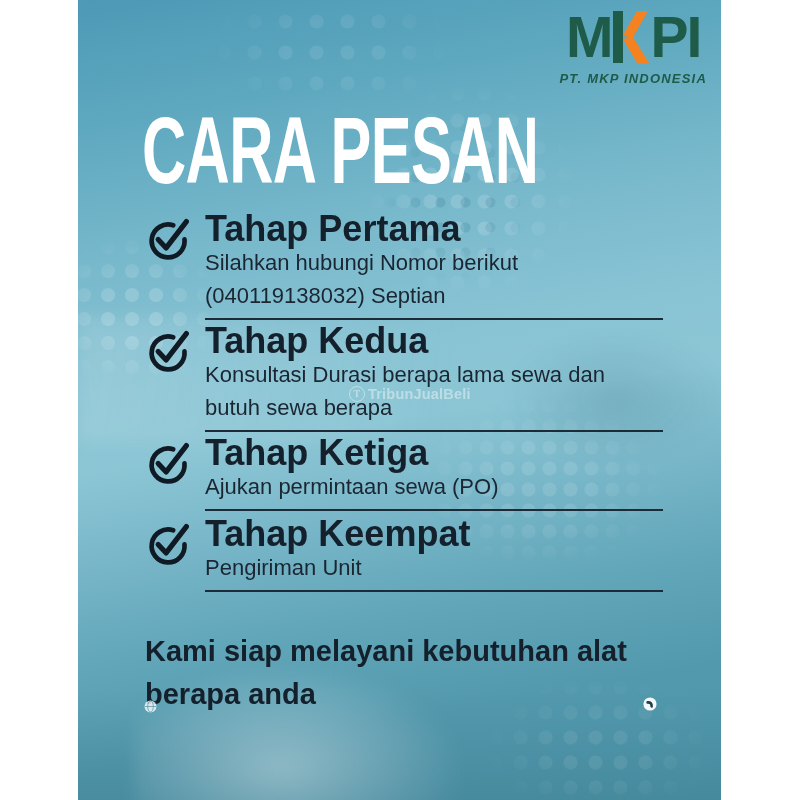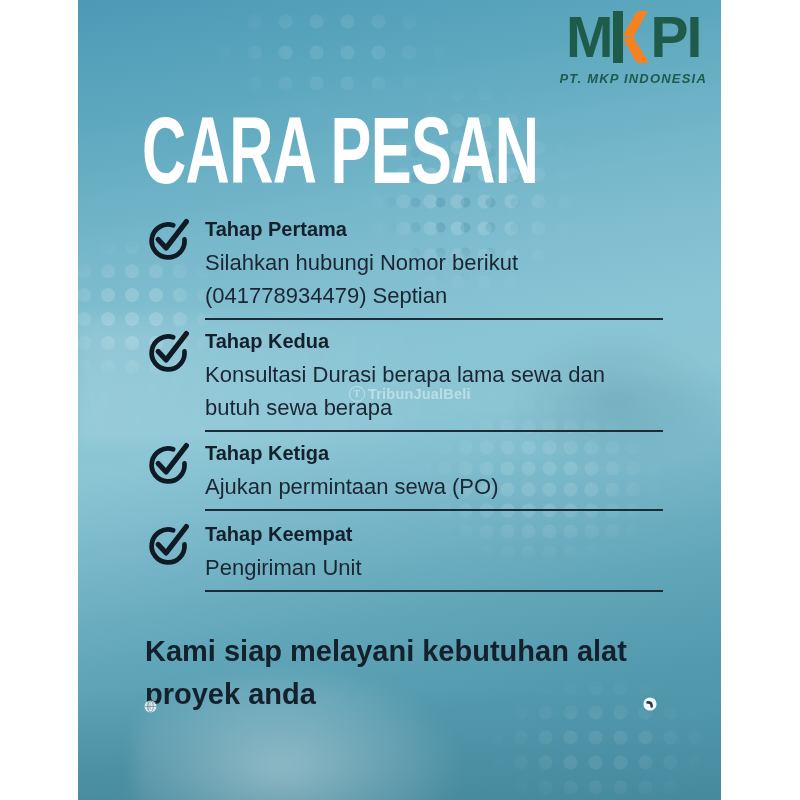--- a/index.html
+++ b/index.html
@@ -54,21 +54,21 @@
   .title {
     position:absolute; left:64px; top:103px;
     font-size:95px; line-height:1; font-weight:700; color:#ffffff;
     letter-spacing:-1px; white-space:nowrap;
     transform:scaleX(.645); transform-origin:left top;
   }
   
   .step { position:absolute; left:67px; width:525px; }
   .step-icon { position:absolute; left:0; top:3px; width:47px; height:47px; }
   .step-body { margin-left:60px; width:458px; border-bottom:2px solid #1d2a38; padding-bottom:6px; }
-  .step-h   { font-size:20px; line-height:34px; font-weight:700; color:#14202b; }
+  .step-h   { font-size:36px; line-height:34px; font-weight:700; color:#14202b; }
   .step-line{ font-size:22px; line-height:33px; font-weight:400; color:#1b2633; }
   
   .footer { position:absolute; left:67px; top:630px; }
   .footer-line { font-size:29px; line-height:43px; font-weight:700; color:#14202b; }
   
   .watermark {
     position:absolute; left:271px; top:386px; display:flex; align-items:center; gap:3px;
     color:rgba(255,255,255,.42); font-size:14.5px; font-weight:700; letter-spacing:.2px;
   }
   .wm-circle {
@@ -118,21 +118,21 @@
     <div class="step" style="top:212px">
       <span class="step-icon">
         <svg viewBox="0 0 50 50" width="47" height="47">
           <path d="M42 26 A17.5 17.5 0 1 1 30 11" fill="none" stroke="#0f1a24" stroke-width="5" stroke-linecap="round"></path>
           <path d="M14 26 L22.5 35 L44 7" fill="none" stroke="#0f1a24" stroke-width="5.5" stroke-linecap="round" stroke-linejoin="round"></path>
         </svg>
       </span>
       <div class="step-body">
         <div class="step-h">Tahap Pertama</div>
         <div class="step-line">Silahkan hubungi Nomor berikut</div>
-        <div class="step-line">(041778934479) Septian</div>
+        <div class="step-line">(040119138032) Septian</div>
       </div>
     </div>
 
     <div class="step" style="top:324px">
       <span class="step-icon">
         <svg viewBox="0 0 50 50" width="47" height="47">
           <path d="M42 26 A17.5 17.5 0 1 1 30 11" fill="none" stroke="#0f1a24" stroke-width="5" stroke-linecap="round"></path>
           <path d="M14 26 L22.5 35 L44 7" fill="none" stroke="#0f1a24" stroke-width="5.5" stroke-linecap="round" stroke-linejoin="round"></path>
         </svg>
       </span>
@@ -169,21 +169,21 @@
       </div>
     </div>
 
     <div class="watermark">
       <span class="wm-circle">T</span>
       <span>TribunJualBeli</span>
     </div>
 
     <div class="footer">
       <div class="footer-line">Kami siap melayani kebutuhan alat</div>
-      <div class="footer-line">proyek anda</div>
+      <div class="footer-line">berapa anda</div>
     </div>
 
     <span class="globe-icon">
       <svg viewBox="0 0 14 14" width="13" height="13">
         <circle cx="7" cy="7" r="6.4" fill="rgba(255,255,255,.78)"></circle>
         <ellipse cx="7" cy="7" rx="3" ry="6" fill="none" stroke="rgba(90,140,162,.75)" stroke-width="1"></ellipse>
         <line x1="1" y1="7" x2="13" y2="7" stroke="rgba(90,140,162,.75)" stroke-width="1"></line>
       </svg>
     </span>
     <span class="phone-icon">

